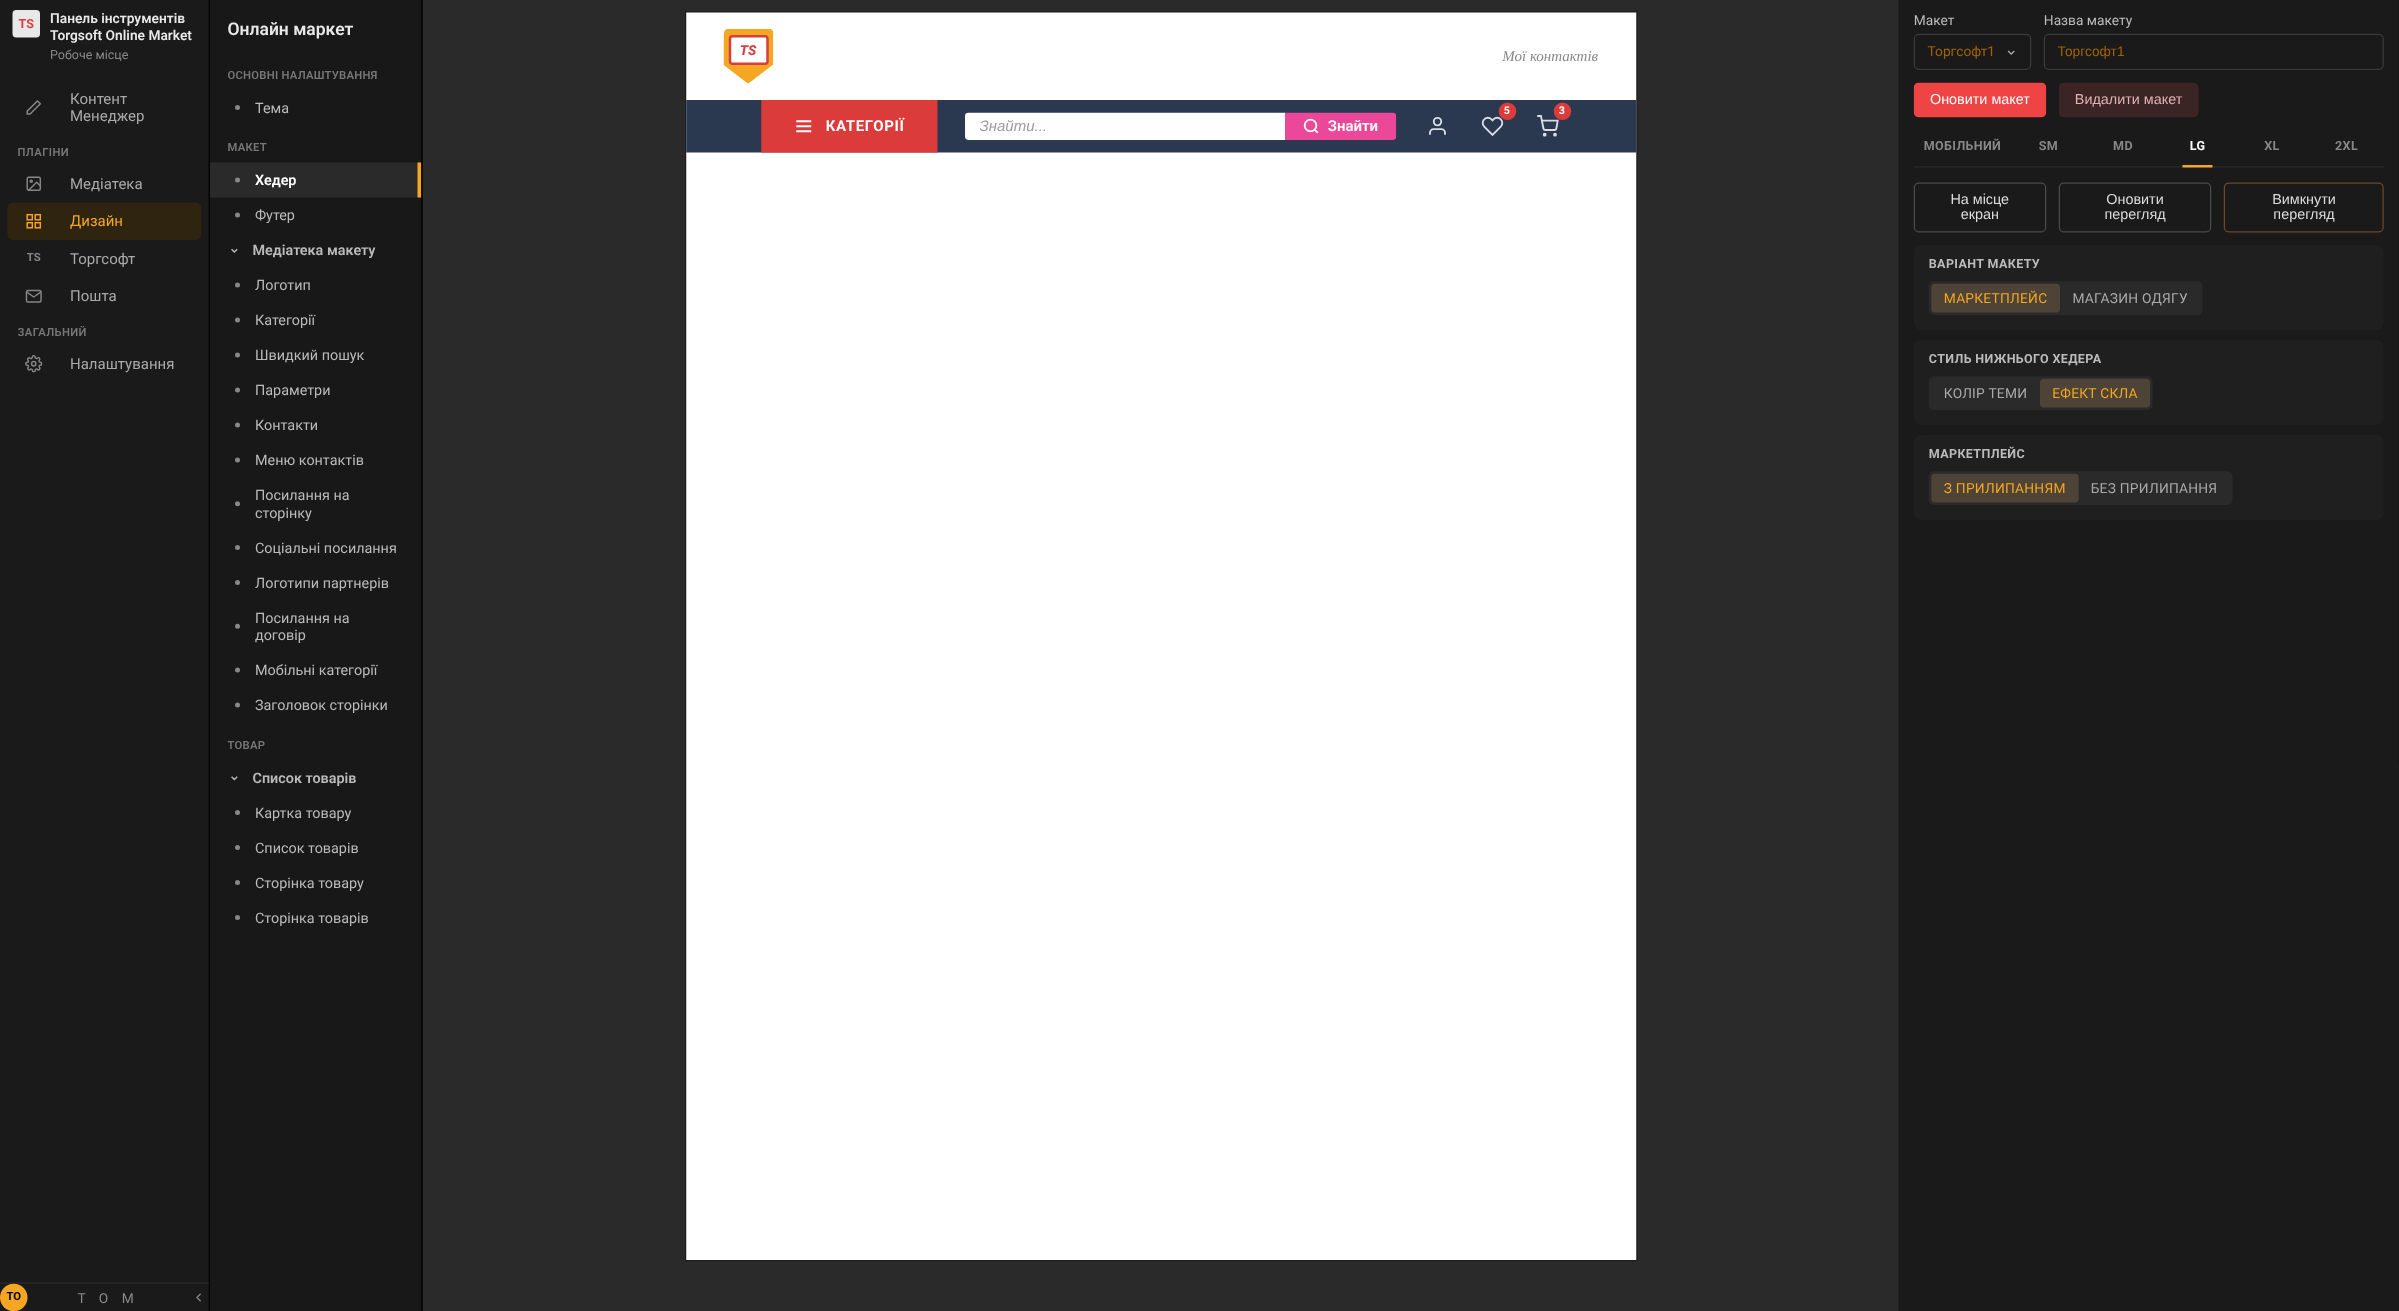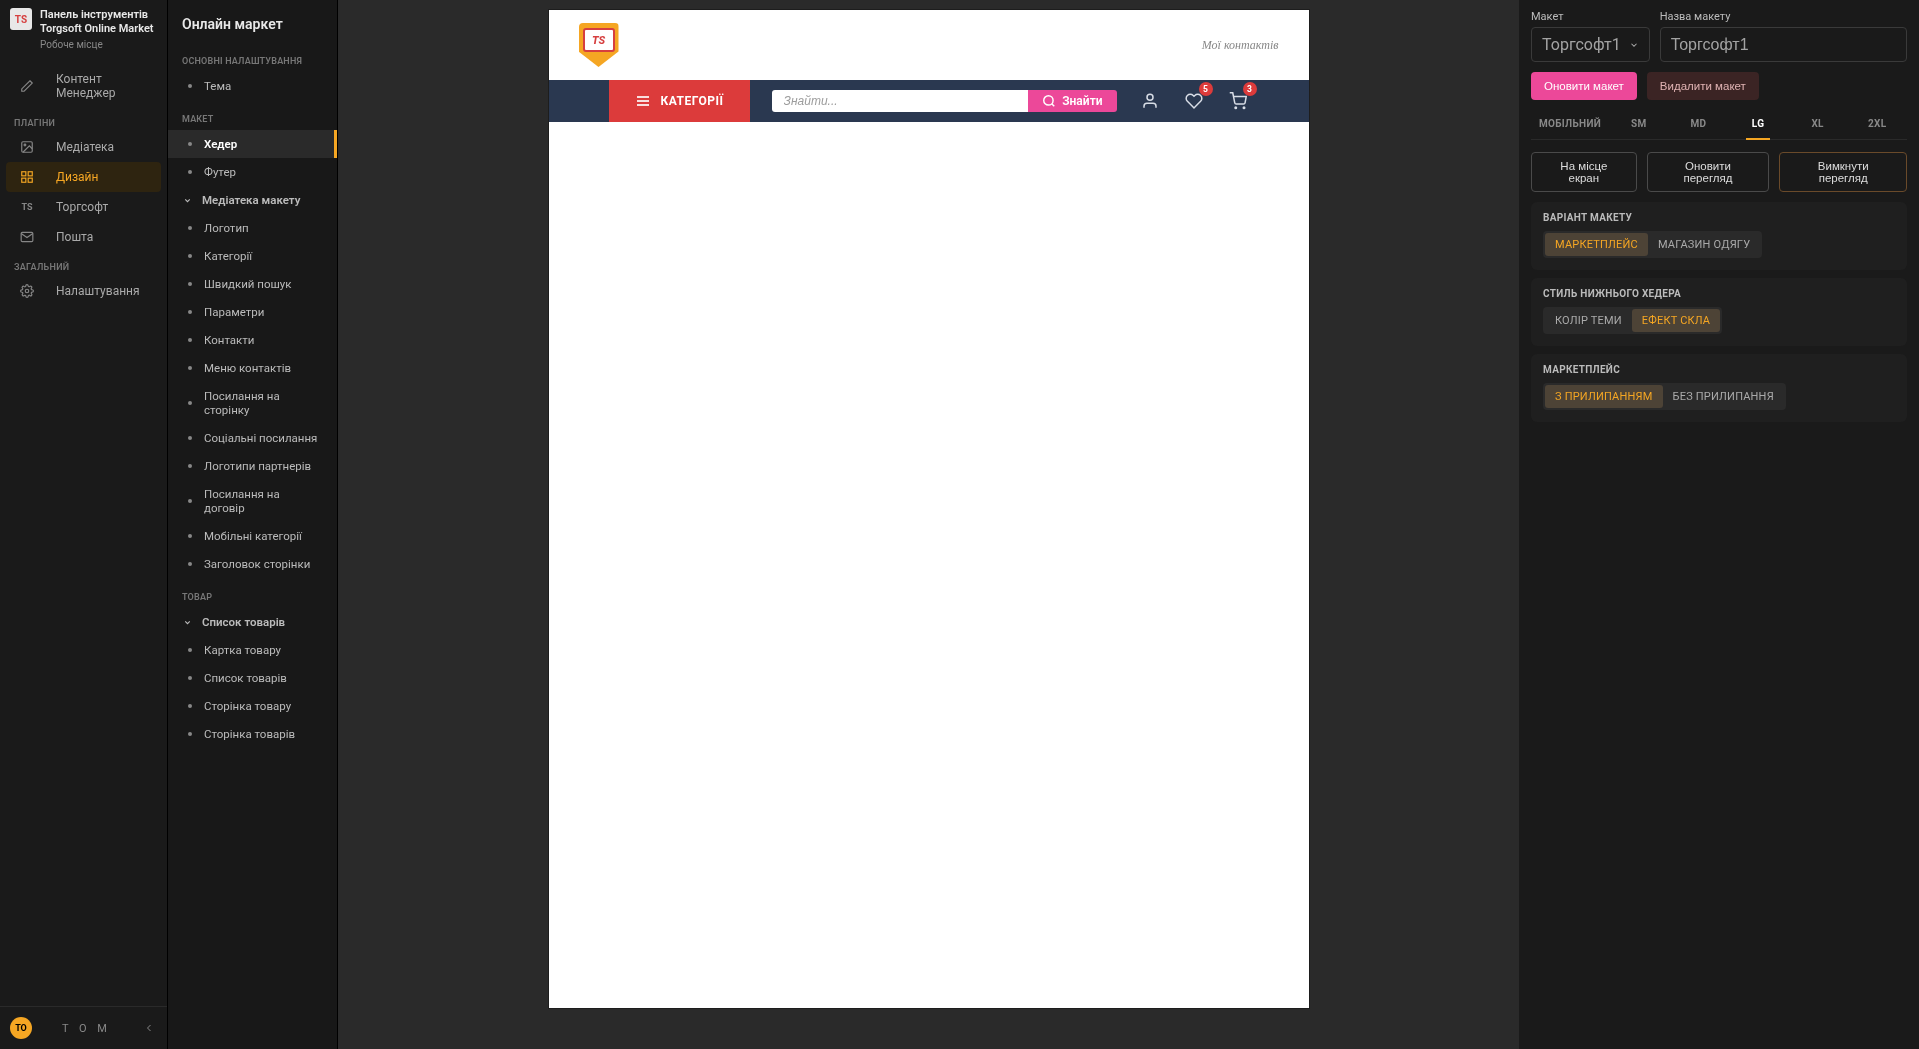--- a/index.html
+++ b/index.html
@@ -12,21 +12,21 @@
 .nav-header { display: flex; align-items: flex-start; gap: 8px; padding: 8px 10px; }
 .nav-logo { width: 22px; height: 22px; background: #e8e8e8; border-radius: 3px; display: flex; align-items: center; justify-content: center; font-size: 10px; font-weight: bold; color: #d63f3f; flex-shrink: 0; }
 .nav-title { font-size: 11px; font-weight: 600; color: #e8e8e8; line-height: 1.3; }
 .nav-subtitle { font-size: 10px; color: #888; margin-top: 2px; }
 .nav-body { flex: 1; overflow-y: auto; padding: 6px 0; }
 .nav-section-label { font-size: 9px; font-weight: 600; color: #777; padding: 10px 14px 4px; letter-spacing: 0.3px; }
 .nav-item { display: flex; align-items: center; gap: 22px; padding: 8px 14px; font-size: 12px; color: #aaa; cursor: pointer; border-radius: 4px; margin: 0 6px; }
 .nav-item.active { background: #2e2410; color: #f5a623; }
 .nav-item .icn { width: 14px; height: 14px; display: flex; align-items: center; justify-content: center; opacity: 0.75; }
 .nav-item.active .icn { opacity: 1; }
-.nav-footer { border-top: 1px solid #2a2a2a; padding: 10px; display: flex; align-items: center; gap: 10px; }
+.nav-footer { border-top: 1px solid #2a2a2a; padding: 0; display: flex; align-items: center; gap: 10px; }
 .avatar { width: 22px; height: 22px; border-radius: 50%; background: #f5a623; color: #000; font-size: 9px; font-weight: 700; display: flex; align-items: center; justify-content: center; }
 .nav-footer-label { font-size: 11px; color: #888; letter-spacing: 4px; flex: 1; text-align: center; }
 .nav-collapse { width: 16px; height: 16px; display: flex; align-items: center; justify-content: center; cursor: pointer; }
 
 
 .subnav { width: 170px; background: #181818; border-right: 1px solid #000; overflow-y: auto; position: relative; }
 .subnav::-webkit-scrollbar { width: 8px; }
 .subnav::-webkit-scrollbar-track { background: #0e0e0e; }
 .subnav::-webkit-scrollbar-thumb { background: #555; border-radius: 2px; }
 .subnav-title { font-size: 14px; font-weight: 600; color: #e8e8e8; padding: 16px 14px 10px; }
@@ -54,25 +54,25 @@
 .prev-search input::placeholder { color: #9c9c9c; }
 .prev-search-btn { background: #ec4899; color: #fff; display: flex; align-items: center; gap: 6px; padding: 0 14px; font-size: 12px; font-weight: 600; cursor: pointer; }
 .prev-icon { position: relative; color: #d8dde6; cursor: pointer; display: flex; align-items: center; justify-content: center; width: 22px; height: 22px; }
 .prev-badge { position: absolute; top: -8px; right: -8px; background: #dc3b3b; color: #fff; font-size: 8.5px; font-weight: 700; min-width: 14px; height: 14px; border-radius: 7px; display: flex; align-items: center; justify-content: center; padding: 0 3px; }
 
 
 .right-panel { width: 400px; background: #1a1a1a; padding: 10px 12px; overflow-y: auto; font-size: 12px; }
 .rp-row { display: flex; gap: 10px; margin-bottom: 10px; }
 .rp-field { display: flex; flex-direction: column; gap: 4px; }
 .rp-label { font-size: 11px; color: #bbb; }
-.rp-select, .rp-input { background: #1a1a1a; border: 1px solid #3a3a3a; border-radius: 4px; padding: 7px 10px; color: #a3a3a3; font-size: 16px; }
+.rp-select, .rp-input { background: #1a1a1a; border: 1px solid #3a3a3a; border-radius: 4px; padding: 7px 10px; color: #a16207; font-size: 11px; }
 .rp-select { display: flex; align-items: center; justify-content: space-between; min-width: 82px; cursor: pointer; gap: 8px; }
 .rp-input { outline: none; flex: 1; }
 .rp-btn { border: 1px solid transparent; border-radius: 4px; padding: 7px 12px; font-size: 11.5px; font-weight: 500; cursor: pointer; }
-.rp-btn.primary { background: #ec4899; color: #fff; }
+.rp-btn.primary { background: #ef4444; color: #fff; }
 .rp-btn.danger { background: #3b2424; color: #e0b3b3; }
 .rp-btn.outline { background: transparent; border-color: #4a4a4a; color: #ddd; }
 .rp-btn.outline-warn { background: transparent; border-color: #6a4a2a; color: #ddd; }
 
 .rp-tabs { display: flex; border-bottom: 1px solid #2a2a2a; margin: 6px 0 12px; }
 .rp-tab { padding: 8px 8px 10px; font-size: 10px; font-weight: 700; color: #888; cursor: pointer; position: relative; flex: 1; text-align: center; letter-spacing: 0.3px; }
 .rp-tab.active { color: #fff; }
 .rp-tab.active::after { content: ""; position: absolute; left: 30%; right: 30%; bottom: -1px; height: 2px; background: #f5a623; }
 
 .rp-option-group { background: #1f1f1f; border-radius: 6px; padding: 10px 12px 12px; margin-bottom: 8px; }

